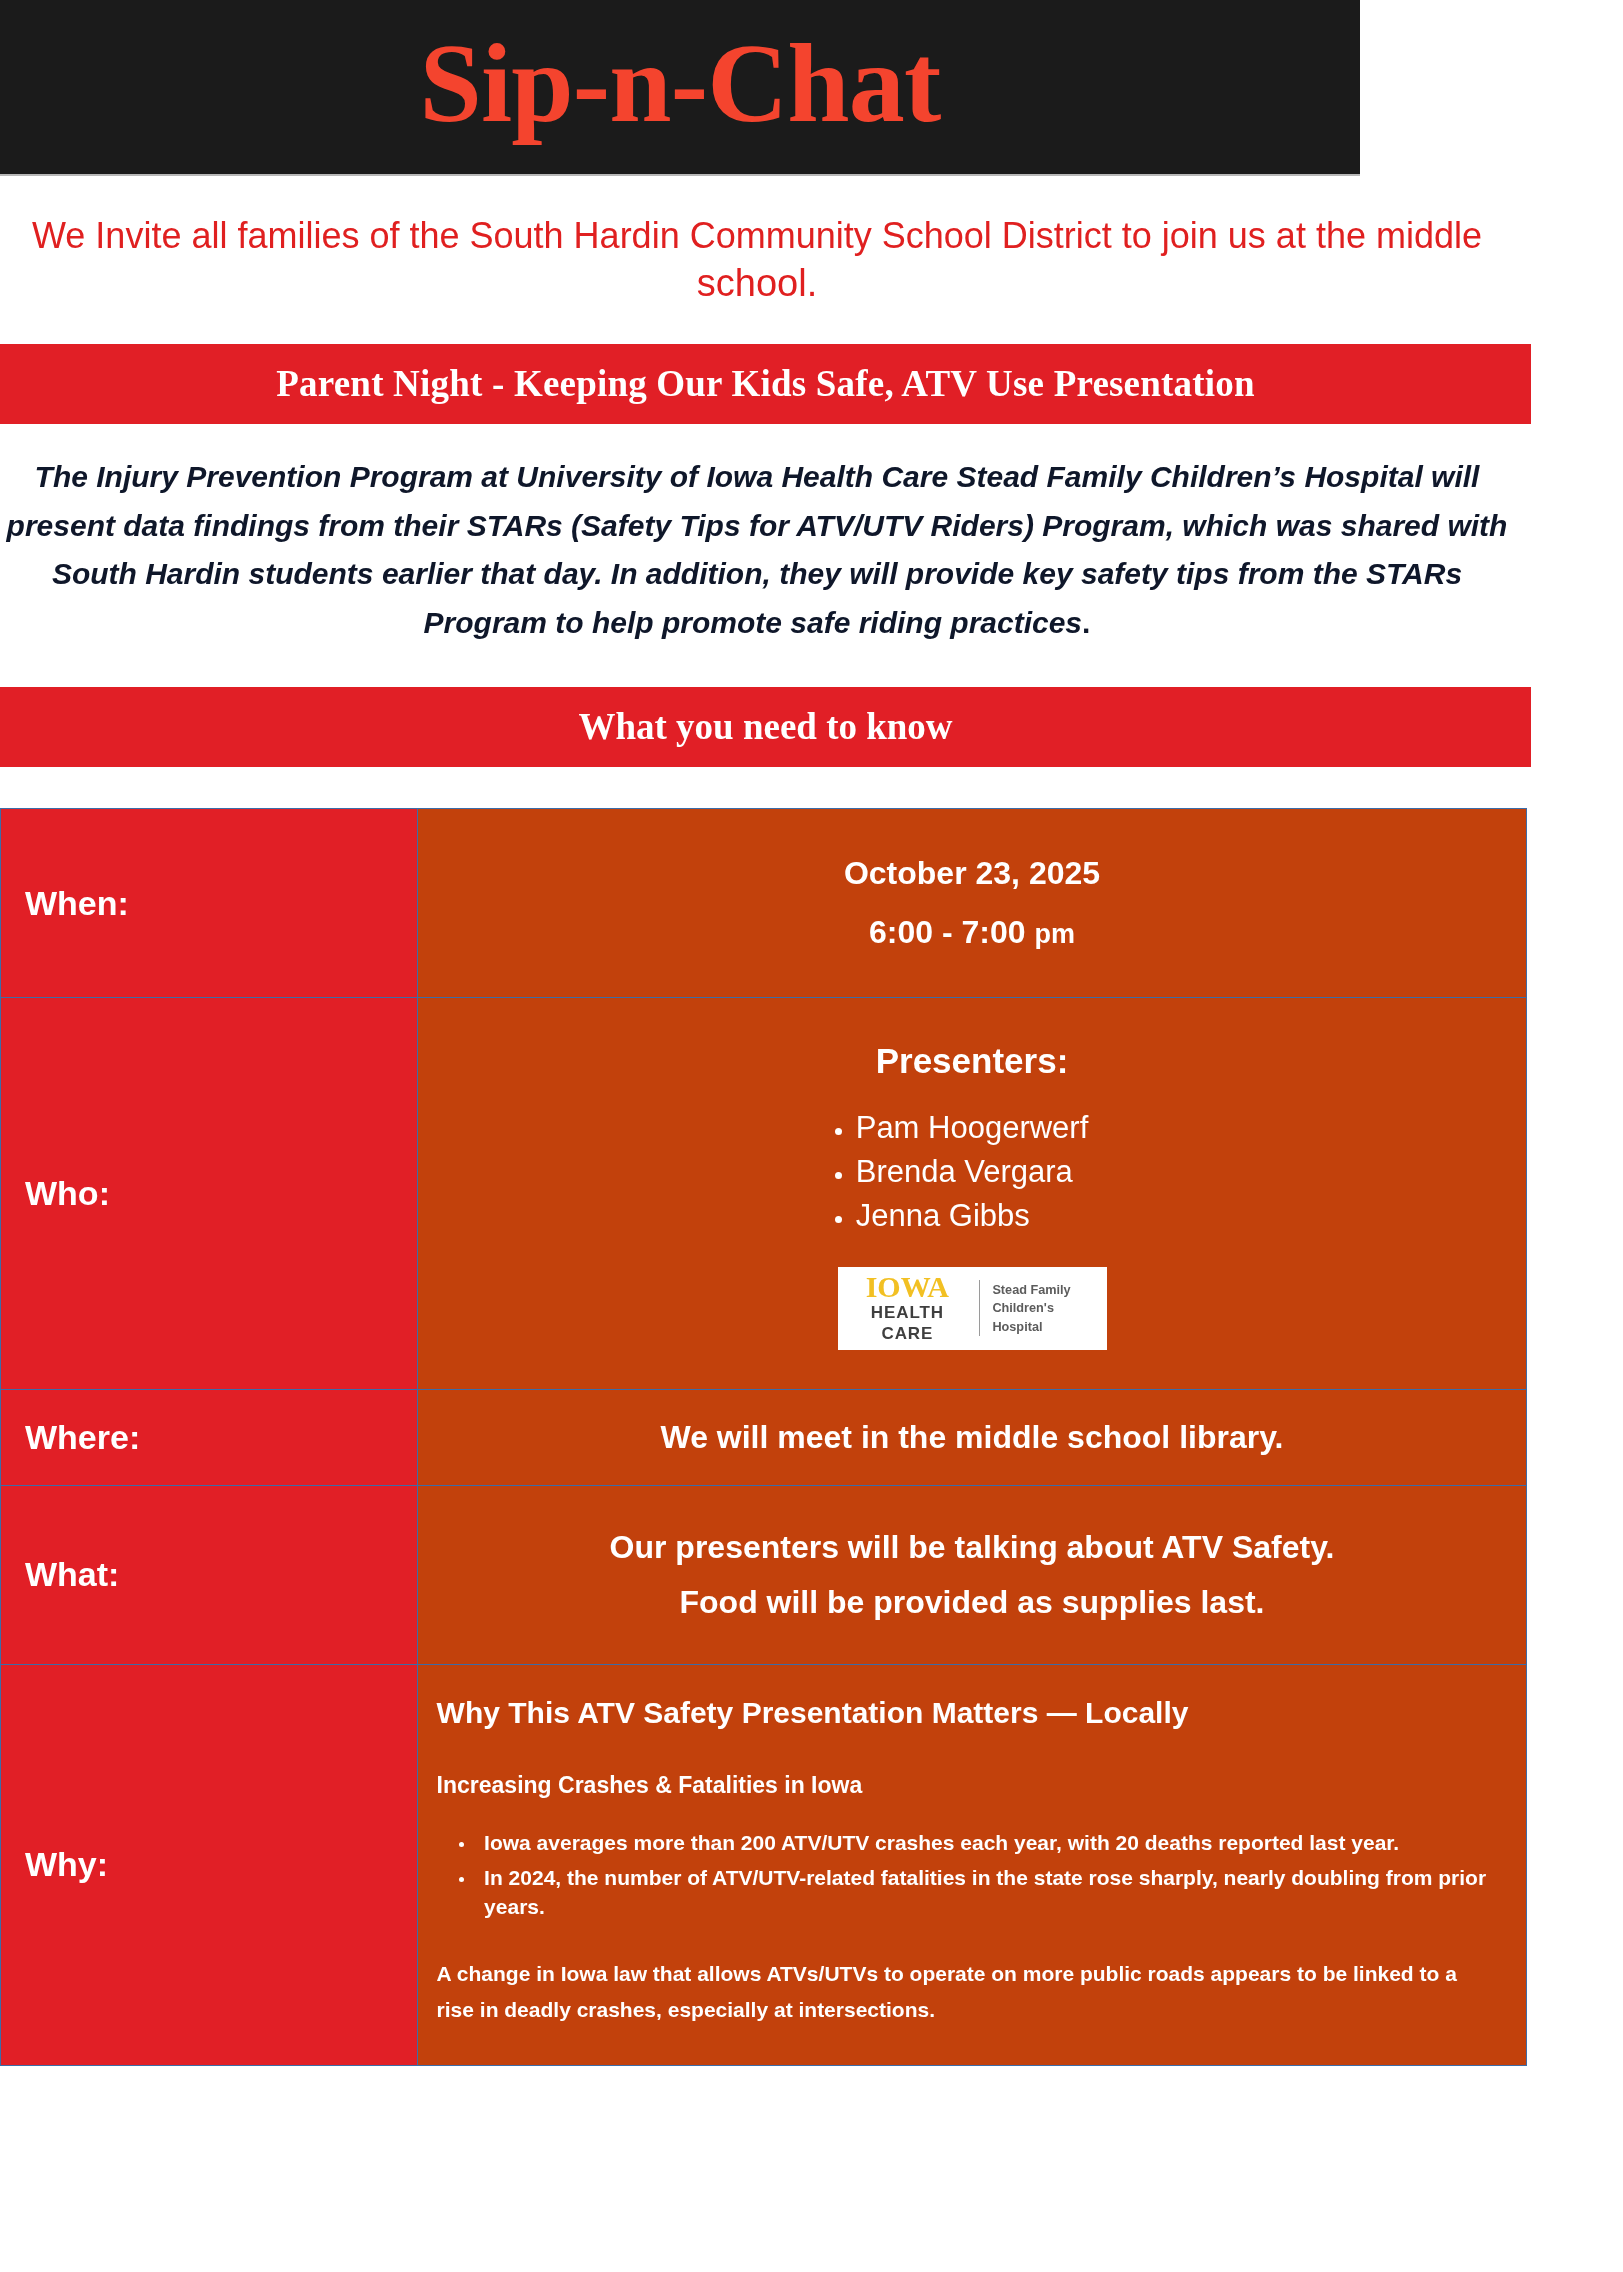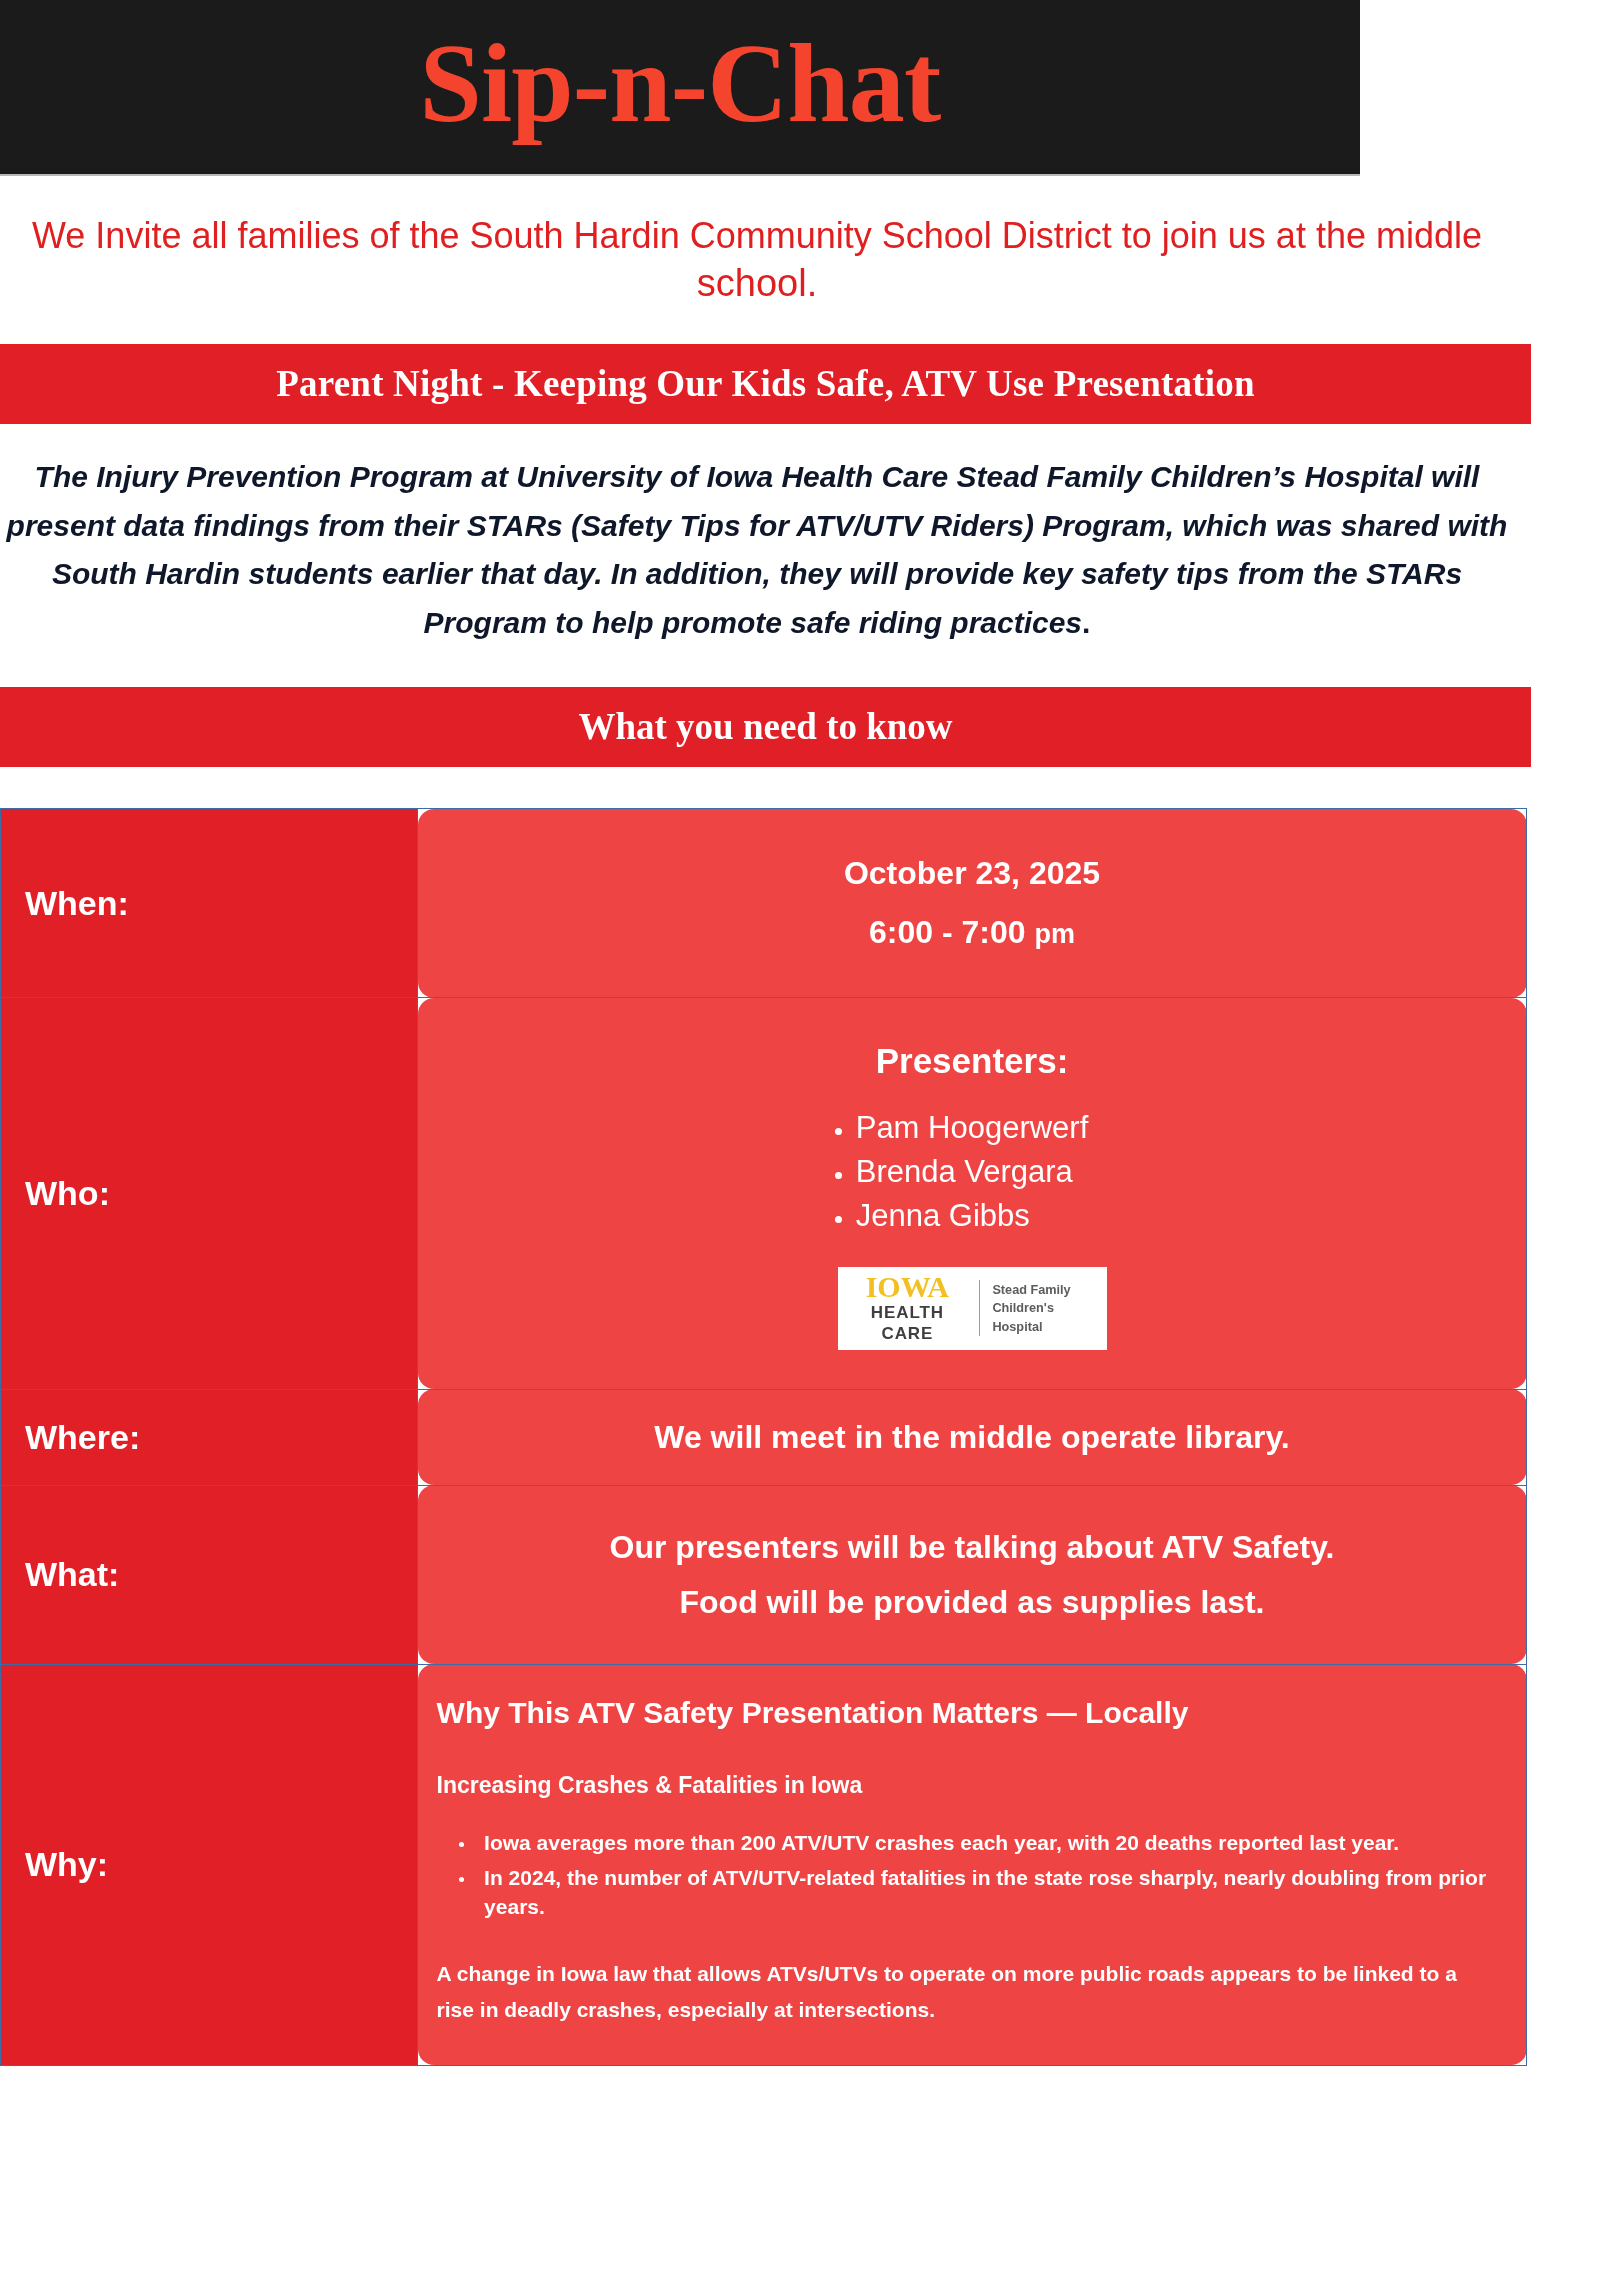--- a/index.html
+++ b/index.html
@@ -112,25 +112,24 @@
   }
   .label-cell {
     width: 392px;
     background: #e11f26;
     color: #ffffff;
     font-size: 34px;
     font-weight: 700;
     padding: 0 0 0 24px !important;
   }
   .value-cell {
-    background: #ef4444;
+    background: #c2410c;
     color: #ffffff;
     text-align: center;
     padding: 24px 29px !important;
-    border-radius: 16px;
   }
 
   .when-line {
     font-size: 32px;
     font-weight: 700;
     margin: 22px 0;
   }
   .when-line .ampm { font-size: 27px; }
 
   .presenters-head {
@@ -301,21 +300,21 @@
               <div>Stead Family</div>
               <div>Children's Hospital</div>
             </div>
           </div>
         </td>
       </tr>
 
       <tr>
         <td class="label-cell">Where:</td>
         <td class="value-cell">
-          <div class="one-line">We will meet in the middle operate library.</div>
+          <div class="one-line">We will meet in the middle school library.</div>
         </td>
       </tr>
 
       <tr>
         <td class="label-cell">What:</td>
         <td class="value-cell">
           <div class="what-line">Our presenters will be talking about  ATV Safety.</div>
           <div class="what-line">Food will be provided as supplies last.</div>
         </td>
       </tr>

